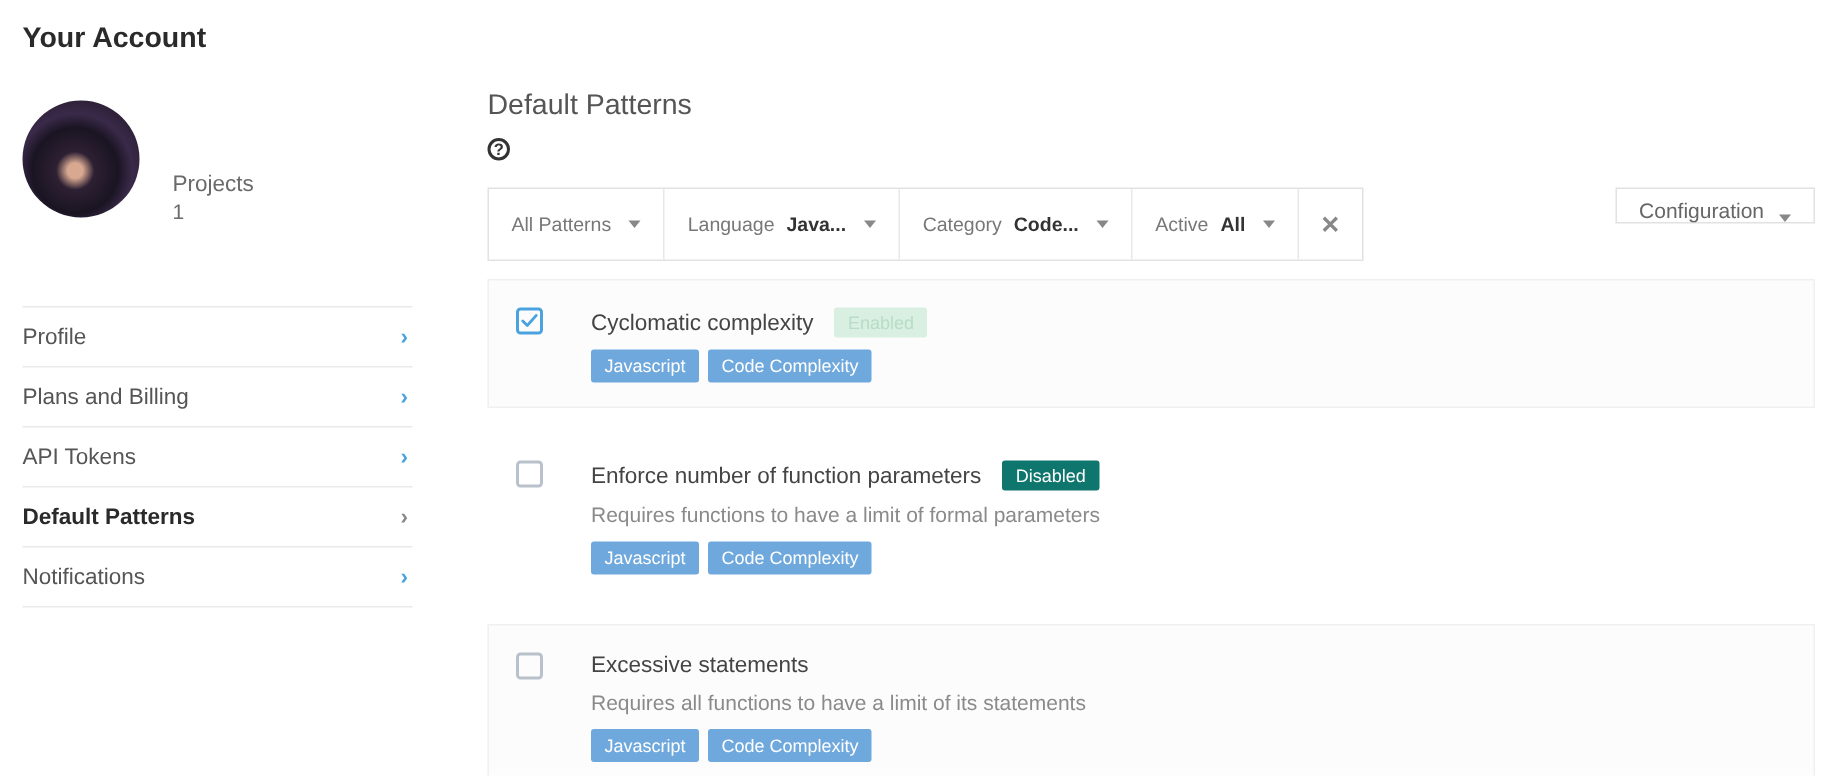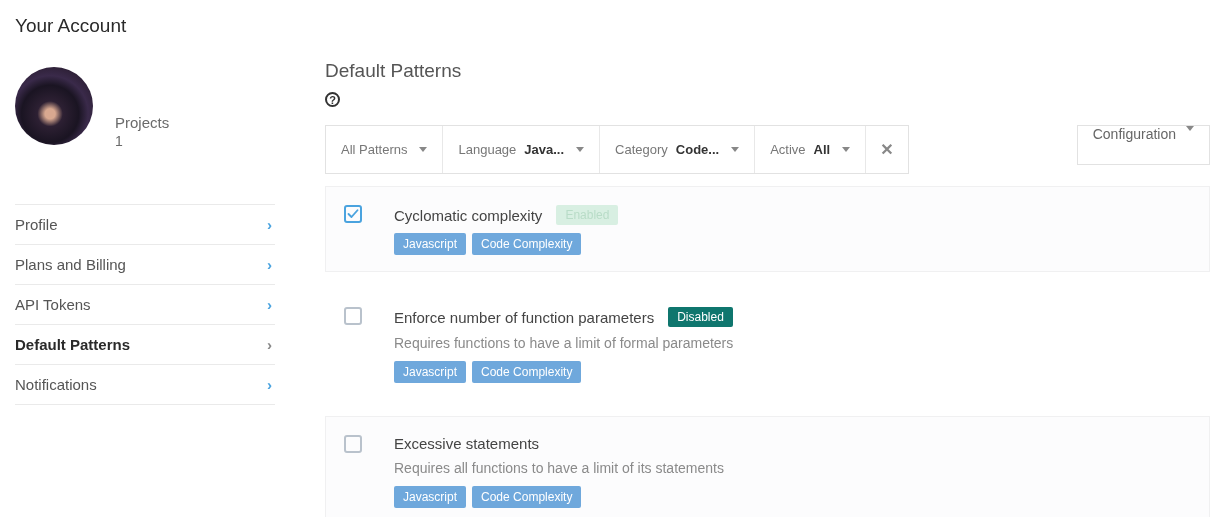--- a/index.html
+++ b/index.html
@@ -13,21 +13,21 @@
     .page {
       display: flex;
       padding: 15px;
     }
     .sidebar {
       width: 300px;
       padding-right: 40px;
     }
     .sidebar-title {
       font-size: 19px;
-      font-weight: 400;
+      font-weight: 700;
       color: #2a2a2a;
       margin-bottom: 30px;
     }
     .account-block {
       display: flex;
       align-items: flex-start;
       gap: 22px;
       margin-bottom: 55px;
     }
     .avatar {
@@ -70,21 +70,21 @@
       display:flex; align-items:center; padding:0 15px; font-size:13px; color:#777; border-right:1px solid #e8e8e8; gap:8px;
     }
     .filter-seg:last-child{ border-right:none; }
     .filter-seg .val{ color:#333; font-weight:600; }
     .caret{
       width:0;height:0;border-left:4px solid transparent;border-right:4px solid transparent;border-top:5px solid #888; display:inline-block; margin-left:4px;
     }
     .filter-clear{ display:flex;align-items:center;padding:0 14px;color:#888;font-weight:700;}
     .spacer{ flex:1; }
     .config-btn{
-      border:1px solid #e2e2e2; height:40px; display:flex;align-items:flex-start;padding:0 15px;font-size:14px;color:#666;gap:6px;cursor:pointer;
+      border:1px solid #e2e2e2; height:24px; display:flex;align-items:flex-end;padding:0 15px;font-size:14px;color:#666;gap:6px;cursor:pointer;
     }
     
     .pattern{
       background:#fcfcfd; border:1px solid #f0f0f1; padding:18px 18px 16px 18px; margin-bottom:16px;
     }
     .pattern.plain{ background:transparent; border-color:transparent; }
     .pattern-row{ display:flex; align-items:flex-start; gap:32px;}
     .checkbox{
       width:18px;height:18px;border:2px solid #b9c2cc;border-radius:3px;display:flex;align-items:center;justify-content:center;flex-shrink:0;cursor:pointer;
     }

